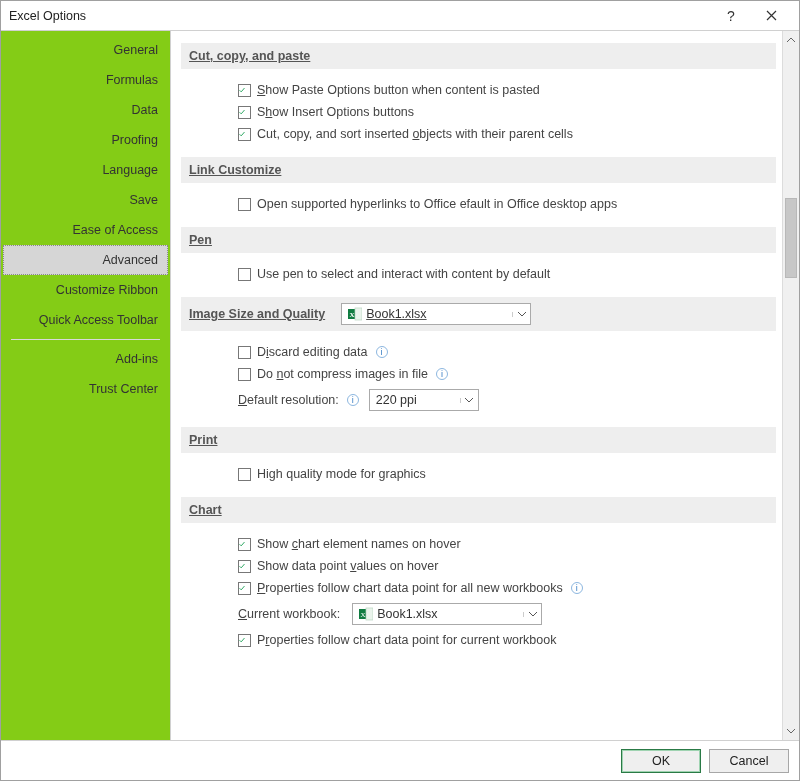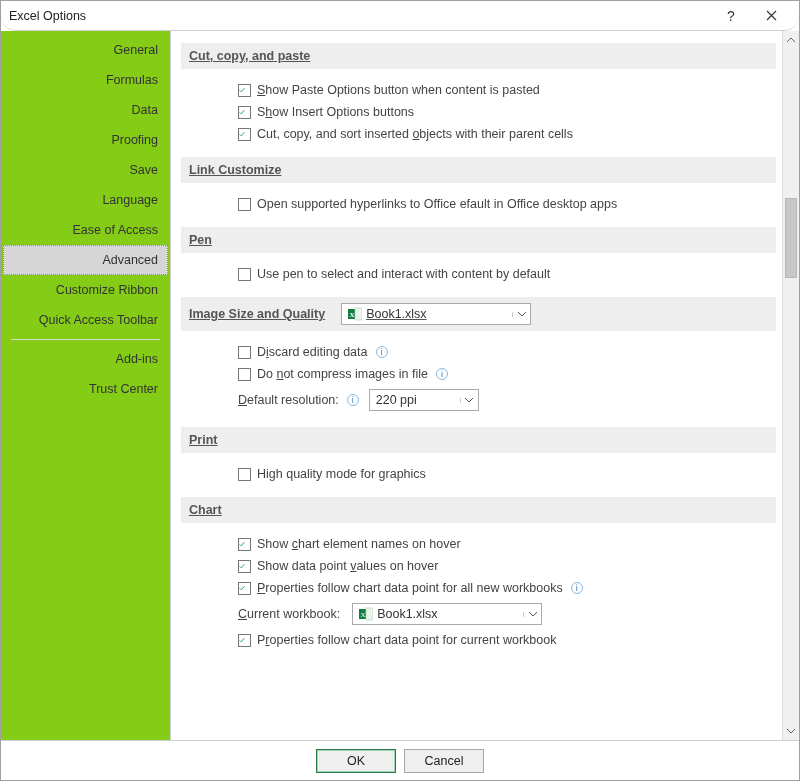--- a/index.html
+++ b/index.html
@@ -18,21 +18,20 @@
     flex-direction: column;
     background: #fff;
   }
   .titlebar {
     height: 30px;
     display: flex;
     align-items: center;
     padding: 0 8px;
     color: #222;
     border-bottom: 1px solid #d0d0d0;
-    border-radius: 15px;
   }
   .titlebar .title { flex: 1; font-size: 12.5px; }
   .titlebar .helpbtn, .titlebar .closebtn {
     width: 40px;
     height: 28px;
     display: flex;
     align-items: center;
     justify-content: center;
     cursor: default;
   }
@@ -158,21 +157,21 @@
     display:flex; align-items:center; justify-content:center;
   }
   .excel-icon {
     width:14px; height:14px; display:inline-flex;
   }
   .footer {
     height: 40px;
     border-top: 1px solid #d0d0d0;
     display: flex;
     align-items: center;
-    justify-content: center;
+    justify-content: flex-end;
     gap: 8px;
     padding: 0 10px;
     background: #fff;
   }
   .btn {
     min-width: 80px;
     height: 24px;
     border: 1px solid #a7a7a7;
     background: #efefef;
     display: flex;
@@ -201,22 +200,22 @@
     </div>
   </div>
 
   <div class="body">
 
     <div class="sidebar">
       <div class="item">General</div>
       <div class="item">Formulas</div>
       <div class="item">Data</div>
       <div class="item">Proofing</div>
+      <div class="item">Language</div>
       <div class="item">Save</div>
-      <div class="item">Language</div>
       <div class="item">Ease of Access</div>
       <div class="item selected">Advanced</div>
       <div class="item">Customize Ribbon</div>
       <div class="item">Quick Access Toolbar</div>
       <hr>
       <div class="item">Add-ins</div>
       <div class="item">Trust Center</div>
     </div>
 
     <div class="main">

